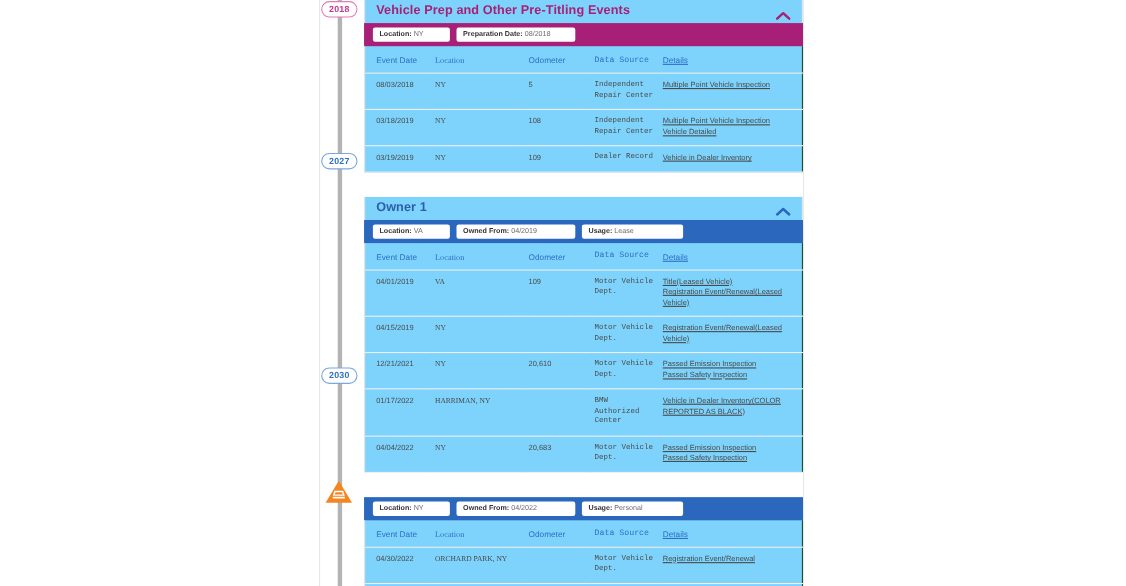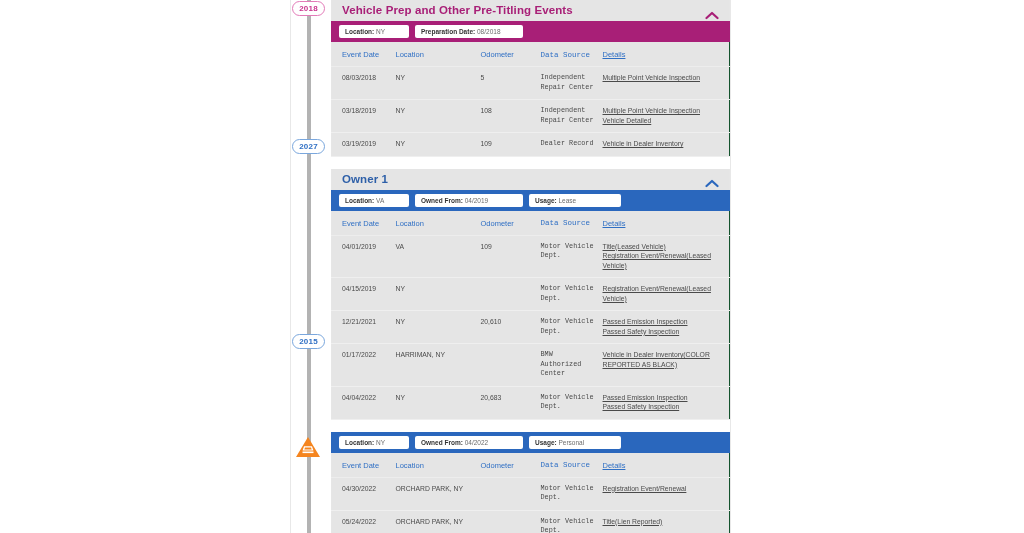--- a/index.html
+++ b/index.html
@@ -41,21 +41,21 @@
   .year-badge.blue    { border: 1.5px solid #7aa7dd; color: #2f6fc4; }
 
   .warn-icon {
     position: absolute; left: 3px; width: 28px; height: 24px;
   }
 
   
   .sections {
     position: absolute; left: 331px; top: 0; width: 399px; height: 533px;
   }
-  .section { position: relative; background: #e5e5e5; }
+  .section { position: relative; background: #7dd3fc; }
 
   .sec-title-bar {
     display: flex; align-items: center; justify-content: space-between;
     padding: 4px 10px 5px 10px;
     border-left: 1px solid #e6e6e6;
     border-right: 1px solid #e6e6e6;
   }
   .sec-title {
     font-size: 11.5px; font-weight: bold; letter-spacing: .1px;
   }
@@ -90,46 +90,46 @@
     text-align: left; font-size: 7.5px; font-weight: normal;
     color: #2f6fc4; padding: 8px 4px 7px 4px;
     border-bottom: 1px solid #ededed;
   }
   table.events td {
     font-size: 6.8px; color: #4a4a4a; line-height: 9.5px;
     padding: 6px 4px 7px 4px; vertical-align: top;
     border-bottom: 1px solid #efefef;
   }
   .c-date { width: 60px; padding-left: 10px !important; }
-  .c-loc  { width: 85px; }
+  .c-loc  { width: 85px; font-family: Liberation Serif, serif; }
   .c-odo  { width: 60px; }
   .c-src  { width: 62px; font-family: Liberation Mono, monospace; }
   .c-det  { width: auto; padding-right: 10px !important; text-decoration: underline; }
 
-  .section + .section { margin-top: 12px; }
+  .section + .section { margin-top: 22px; }
 </style>
 </head>
 <body>
 
 <div id="page">
 
   <div class="left-gutter"></div>
   <div class="right-gutter"></div>
 
   <div class="timeline">
     <div class="rail"></div>
 
     <div class="year-badge magenta" style="top:1px">
       <span>2018</span>
     </div>
     <div class="year-badge blue" style="top:139px">
       <span>2027</span>
     </div>
     <div class="year-badge blue" style="top:334px">
-      <span>2015</span>
+      <span>2030</span>
     </div>
 
     <div class="warn-icon" style="top:435px">
       <svg viewBox="0 0 28 24" width="28" height="24">
         <path d="M14 2 L26 22 L2 22 Z" fill="#f5851f"></path>
         <path d="M8.5 16.5 h11 v1.6 h-11 z" fill="#ffffff"></path>
         <path d="M10 11.2 h8 l1.4 4.4 h-10.8 z" fill="#ffffff"></path>
         <path d="M11 12.4 h6 l.7 2.2 h-7.4 z" fill="#f5851f"></path>
       </svg>
     </div>

